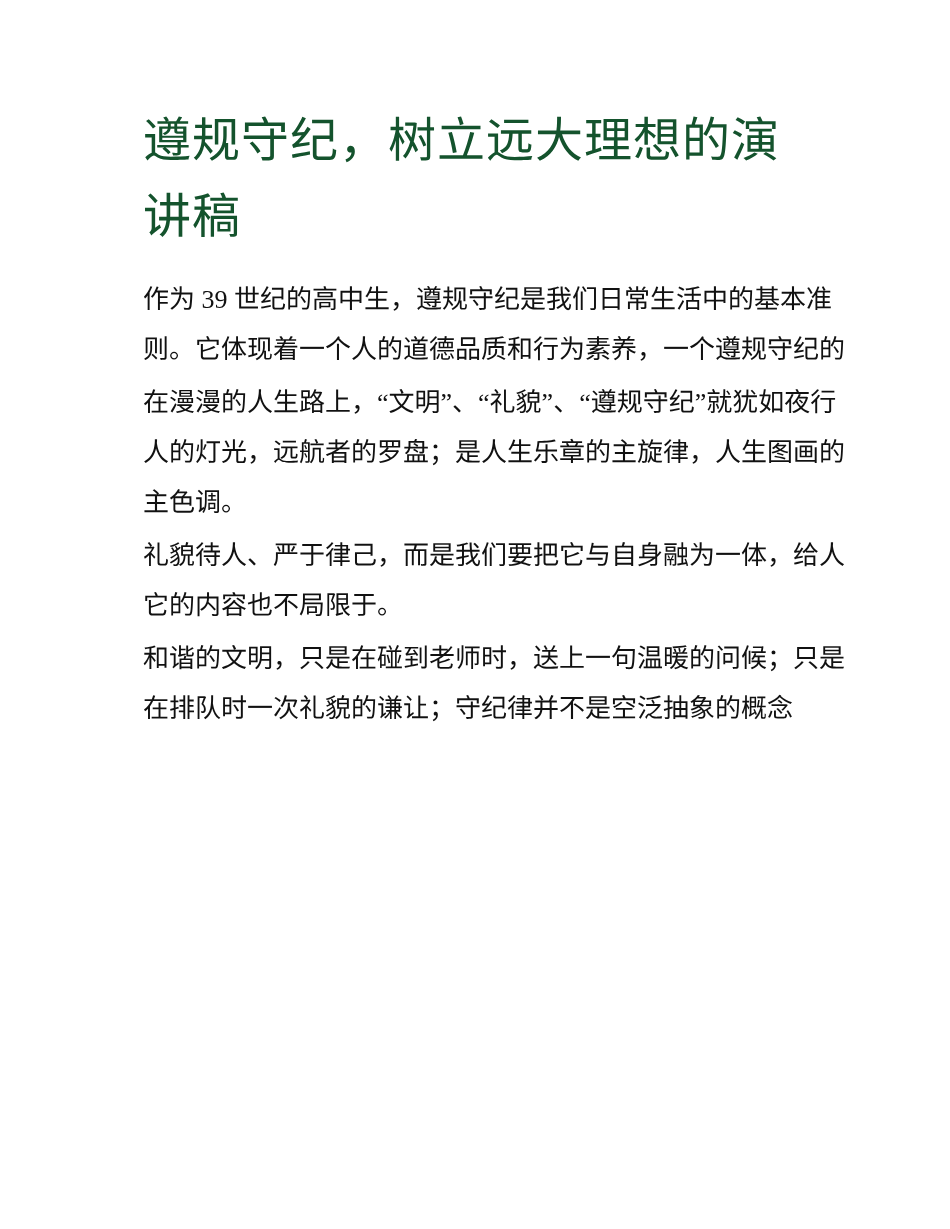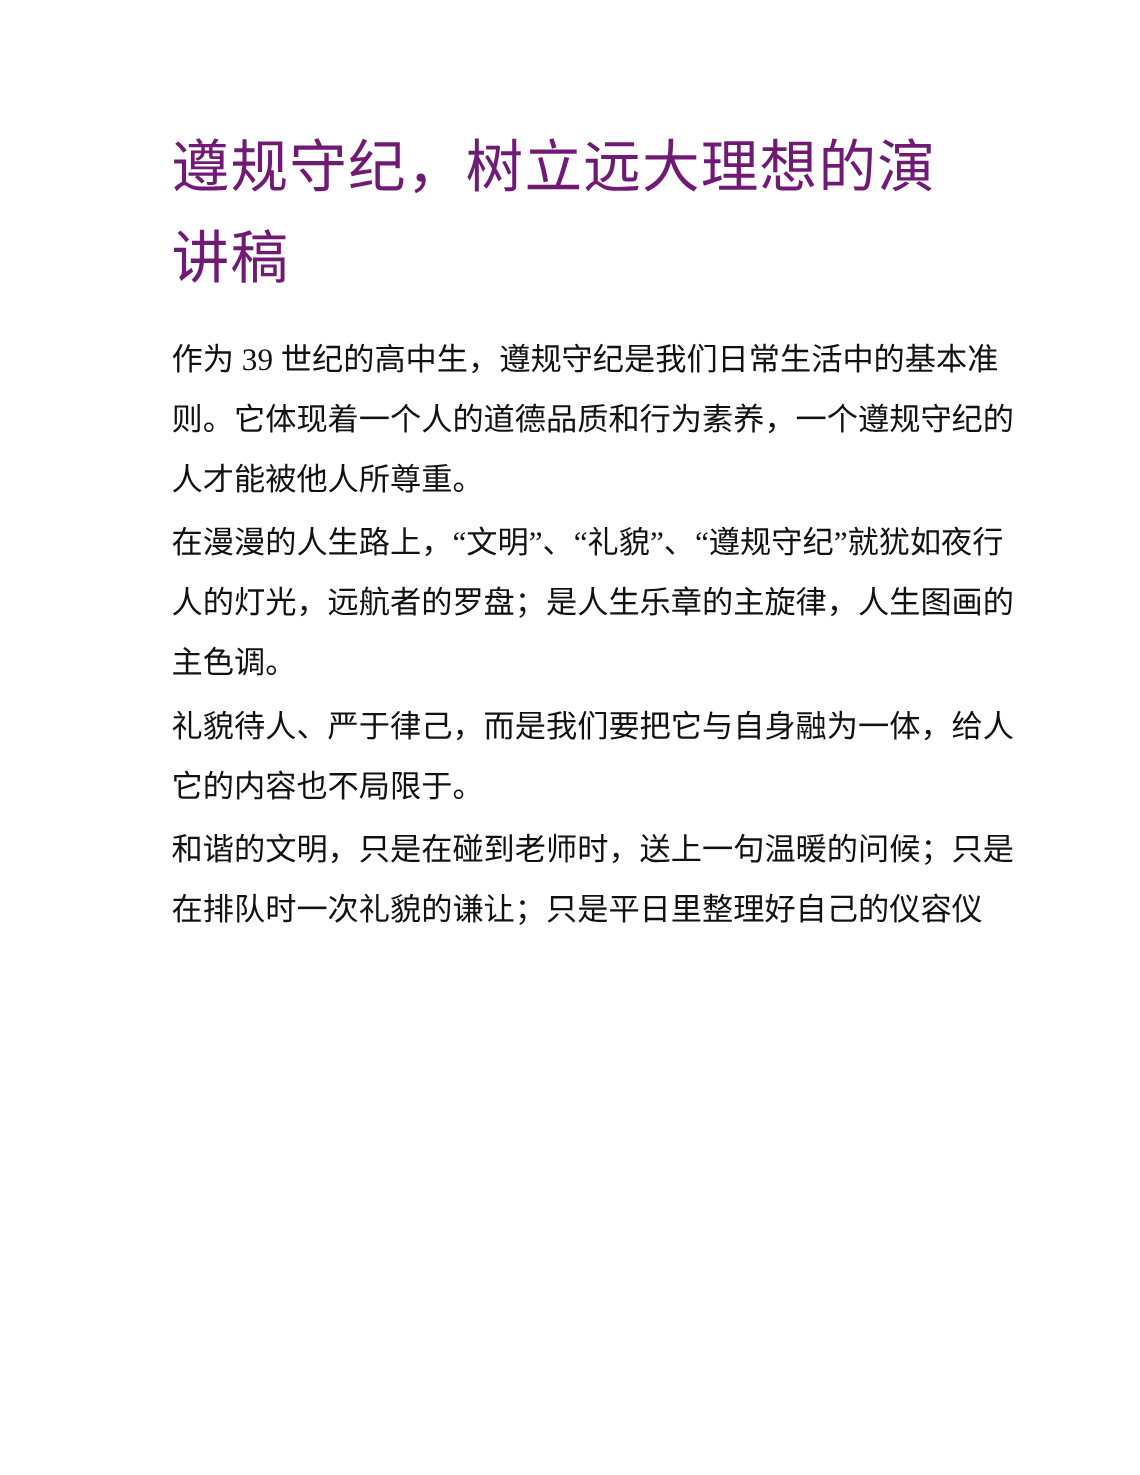--- a/index.html
+++ b/index.html
@@ -21,21 +21,21 @@
     left: 143px;
     top: 103px;
     width: 700px;
   }
   .doc-title {
     margin: 0 0 20px 0;
     font-size: 48px;
     font-weight: 400;
     line-height: 76px;
     letter-spacing: 1px;
-    color: #701a75;
+    color: #14532d;
   }
   .para {
     margin: 0 0 3px 0;
     font-size: 26px;
     font-weight: 400;
     line-height: 50px;
     color: #111111;
   }
   .line {
     display: block;
@@ -51,33 +51,32 @@
     <h1 class="doc-title">
       <span class="line">遵规守纪，树立远大理想的演</span>
       <span class="line">讲稿</span>
     </h1>
 
 
 
     <p class="para">
       <span class="line">作为 39 世纪的高中生，遵规守纪是我们日常生活中的基本准</span>
       <span class="line">则。它体现着一个人的道德品质和行为素养，一个遵规守纪的</span>
-      <span class="line">人才能被他人所尊重。</span>
     </p>
 
     <p class="para">
       <span class="line">在漫漫的人生路上，“文明”、“礼貌”、“遵规守纪”就犹如夜行</span>
       <span class="line">人的灯光，远航者的罗盘；是人生乐章的主旋律，人生图画的</span>
       <span class="line">主色调。</span>
     </p>
 
     <p class="para">
       <span class="line">礼貌待人、严于律己，而是我们要把它与自身融为一体，给人</span>
       <span class="line">它的内容也不局限于。</span>
     </p>
 
     <p class="para">
       <span class="line">和谐的文明，只是在碰到老师时，送上一句温暖的问候；只是</span>
-      <span class="line">在排队时一次礼貌的谦让；只是平日里整理好自己的仪容仪</span>
+      <span class="line">在排队时一次礼貌的谦让；守纪律并不是空泛抽象的概念</span>
     </p>
 
   </div>
 </div>
 
 </body></html>

